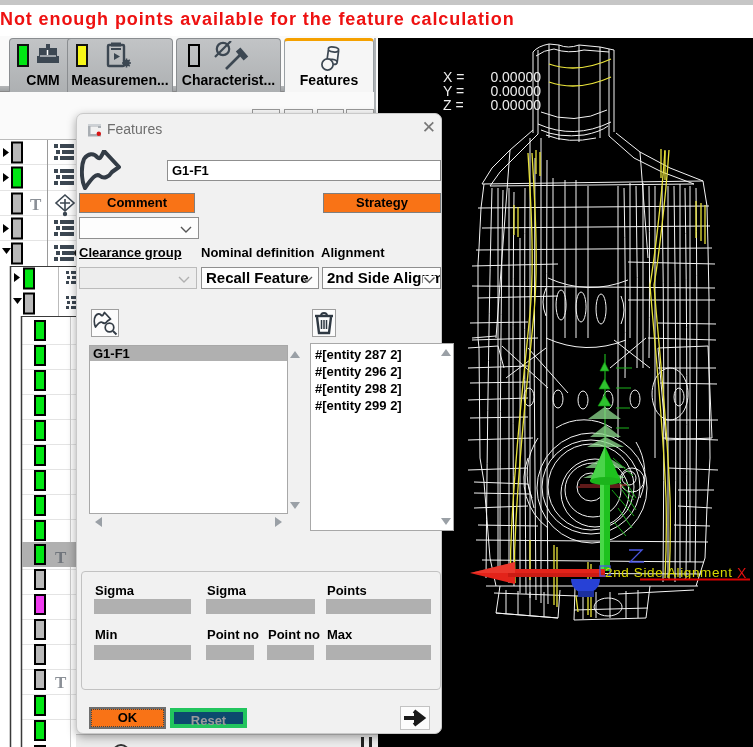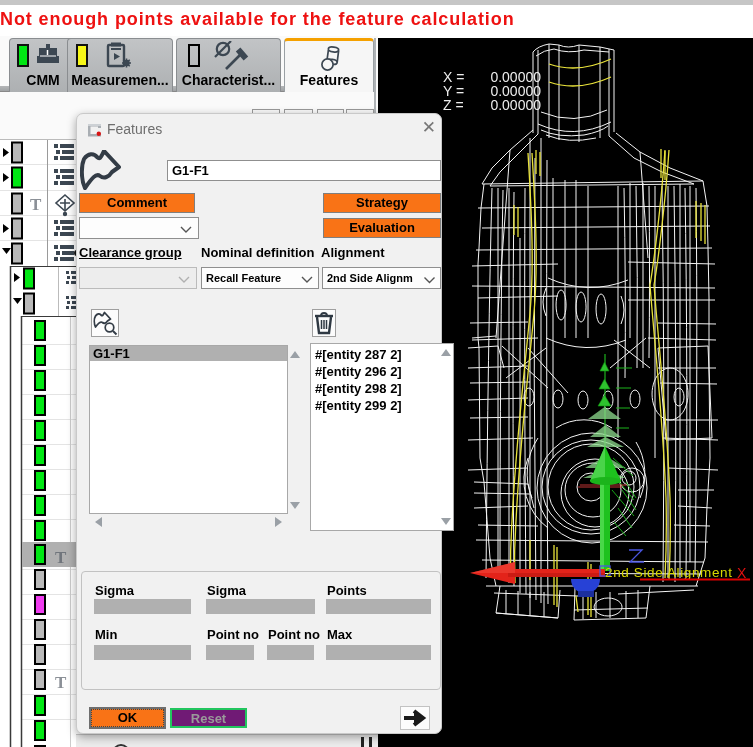--- a/index.html
+++ b/index.html
@@ -28,22 +28,22 @@
 #tree { left:0; top:139px; width:76px; height:608px; background:#fff; border-top:1px solid #bbb; }
 
 
 #bottombar { left:76px; top:734px; width:302px; height:13px; background:#ececec; border-top:1px solid #c8c8c8; }
 
 
 #dialog { left:76px; top:113px; width:366px; height:621px; background:#f1f1f1; border:1px solid #c9c9c9; border-radius:7px; box-shadow:0 3px 10px rgba(0,0,0,0.35); }
 #dialog .ttl { position:absolute; left:30px; top:7px; font-size:14px; color:#6e6e6e; }
 #dialog .closex { position:absolute; right:8px; top:3px; font-size:17px; color:#777; }
 .btn { position:absolute; background:#f97316; border:1px solid #7f7f7f; font-weight:bold; font-size:13px; color:#000; text-align:center; }
-.btn.dis { border:2px solid #22c55e; color:#9a9a9a; background:#701a75; }
-.combo { position:absolute; background:#fdfdfd; border:1px solid #8f8f8f; font-weight:bold; font-size:11px; color:#000; }
+.btn.dis { border:4px solid #22c55e; color:#9a9a9a; background:#0c4a6e; }
+.combo { position:absolute; background:#fdfdfd; border:1px solid #8f8f8f; font-weight:bold; font-size:15px; color:#000; }
 .dlglbl { position:absolute; font-weight:bold; font-size:13px; color:#000; white-space:nowrap; }
 .grayfield { position:absolute; background:#b0b0b0; height:15px; }
 .iconbtn { position:absolute; background:#fcfcfc; border:1px solid #9f9f9f; }
 </style>
 </head>
 <body>
 <div id="root">
   <div id="topstrip" class="abs"></div>
   <div id="msgbar" class="abs">Not enough points available for the feature calculation</div>
   <div id="tabzone" class="abs">
@@ -378,21 +378,20 @@
       <path d="M5 38 C1 30 1 16 4 9 C8 3 14 3 17 7 C20 10 21 7 24 1 L39 17 L32 22 C29 27 24 29 20 26 C16 23 12 28 5 38 Z" fill="none" stroke="#333c46" stroke-width="4" stroke-linejoin="round" stroke-linecap="round"></path>
     </svg>
     <input style="position: absolute; left: 90px; top: 46px; width: 274px; height: 21px; border: 1px solid rgb(143, 143, 143); font-family: &quot;Liberation Sans&quot;; font-weight: bold; font-size: 13px; padding-left: 4px; background: rgb(255, 255, 255);" value="G1-F1">
     <div class="btn" style="left:2px; top:79px; width:116px; height:20px; line-height:18px;">Comment</div>
     <div class="btn" style="left:246px; top:79px; width:118px; height:20px; line-height:18px;">Strategy</div>
     <div class="combo" style="left:2px; top:103px; width:120px; height:22px;">
         <svg class="chevs" style="position:absolute; right:6px; top:8px;" width="12" height="7" viewBox="0 0 12 7">
           <path d="M1 1 L6 6 L11 1" stroke="#555" stroke-width="1.4" fill="none"></path>
         </svg>
       </div>
-    <div class="btn" style="left:246px; top:104px; width:118px; height:20px; line-height:18px;">Evaluation</div>
     <div class="dlglbl" style="left:2px; top:131px;text-decoration:underline;">Clearance group</div>
     <div class="dlglbl" style="left:124px; top:131px;">Nominal definition</div>
     <div class="dlglbl" style="left:244px; top:131px;">Alignment</div>
     <div class="combo" style="left:2px; top:153px; width:118px; height:22px; background:#ededed; border-color:#bbb;">
         <svg style="position:absolute; right:6px; top:8px;" width="12" height="7" viewBox="0 0 12 7">
           <path d="M1 1 L6 6 L11 1" stroke="#b0b0b0" stroke-width="1.4" fill="none"></path>
         </svg>
       </div>
     <div class="combo" style="left:124px; top:153px; width:118px; height:22px; line-height:20px; padding-left:4px;">Recall Feature<svg style="position:absolute; right:5px; top:8px;" width="12" height="7" viewBox="0 0 12 7">
           <path d="M1 1 L6 6 L11 1" stroke="#555" stroke-width="1.4" fill="none"></path>

